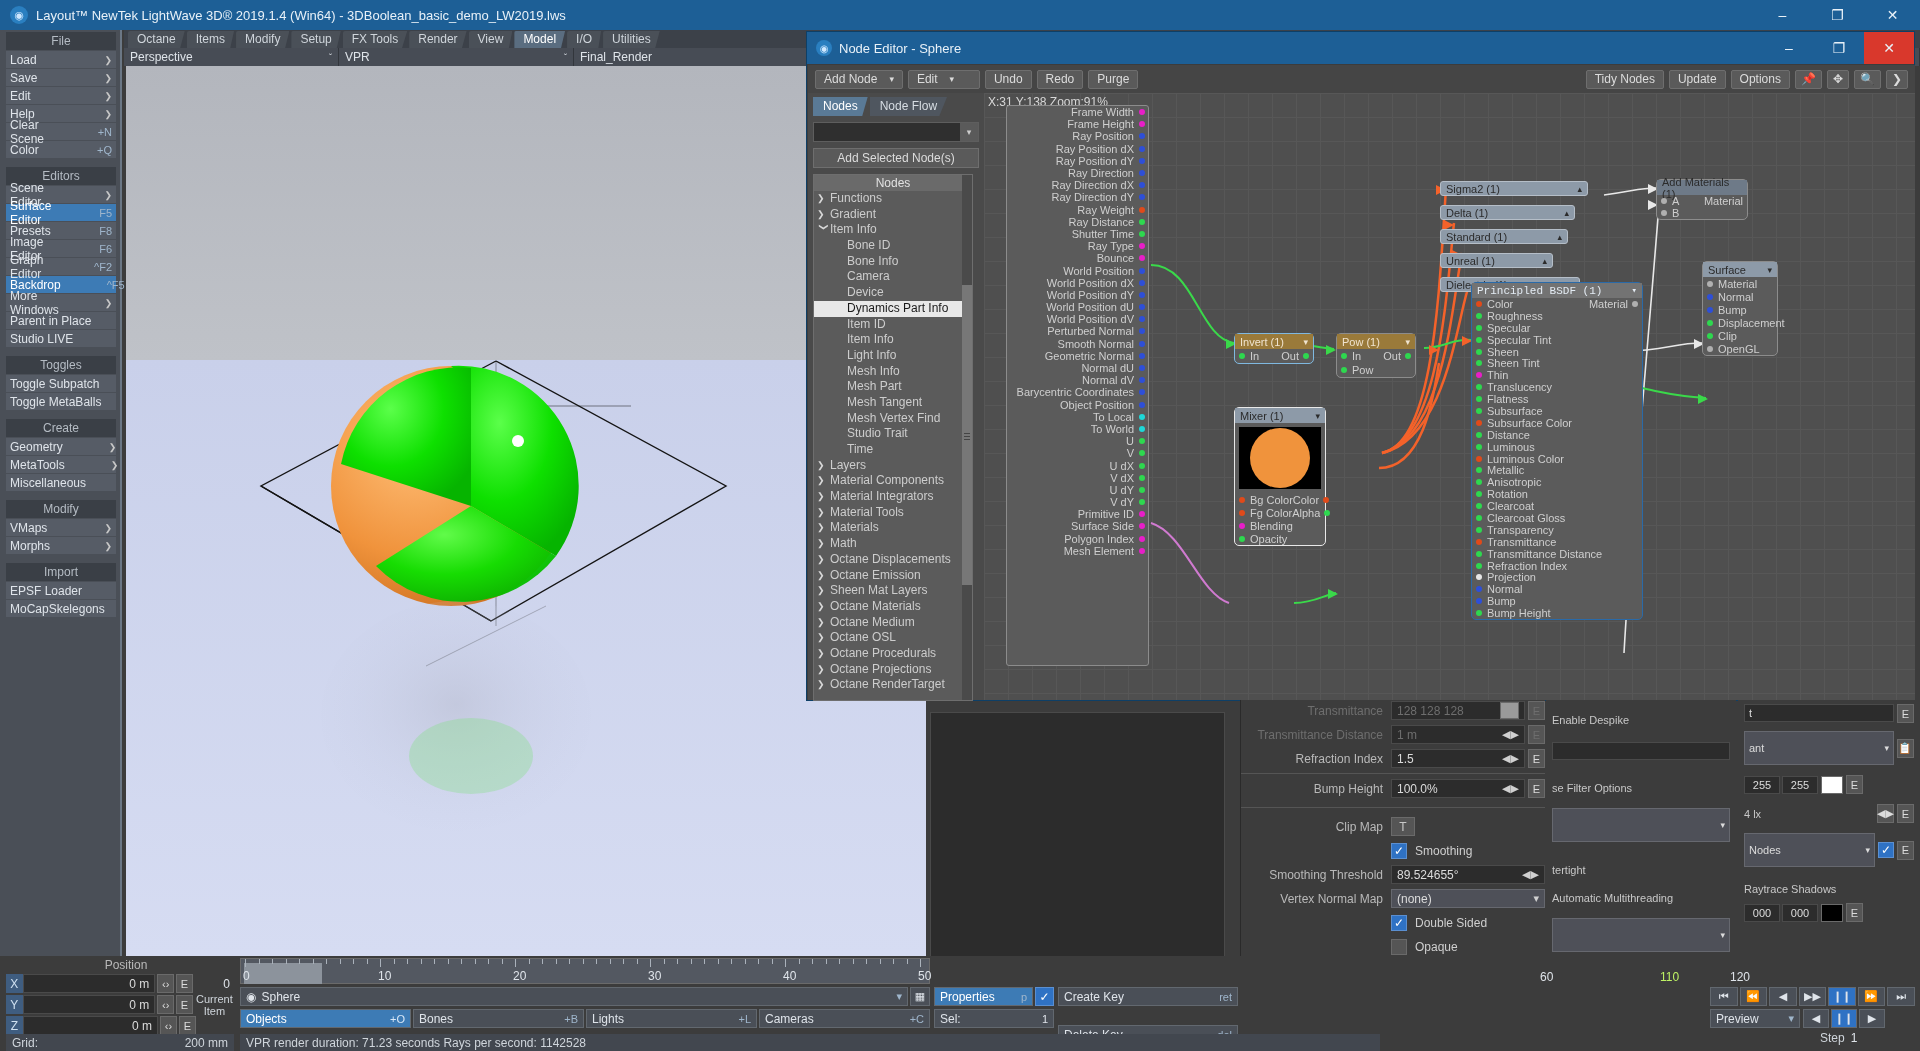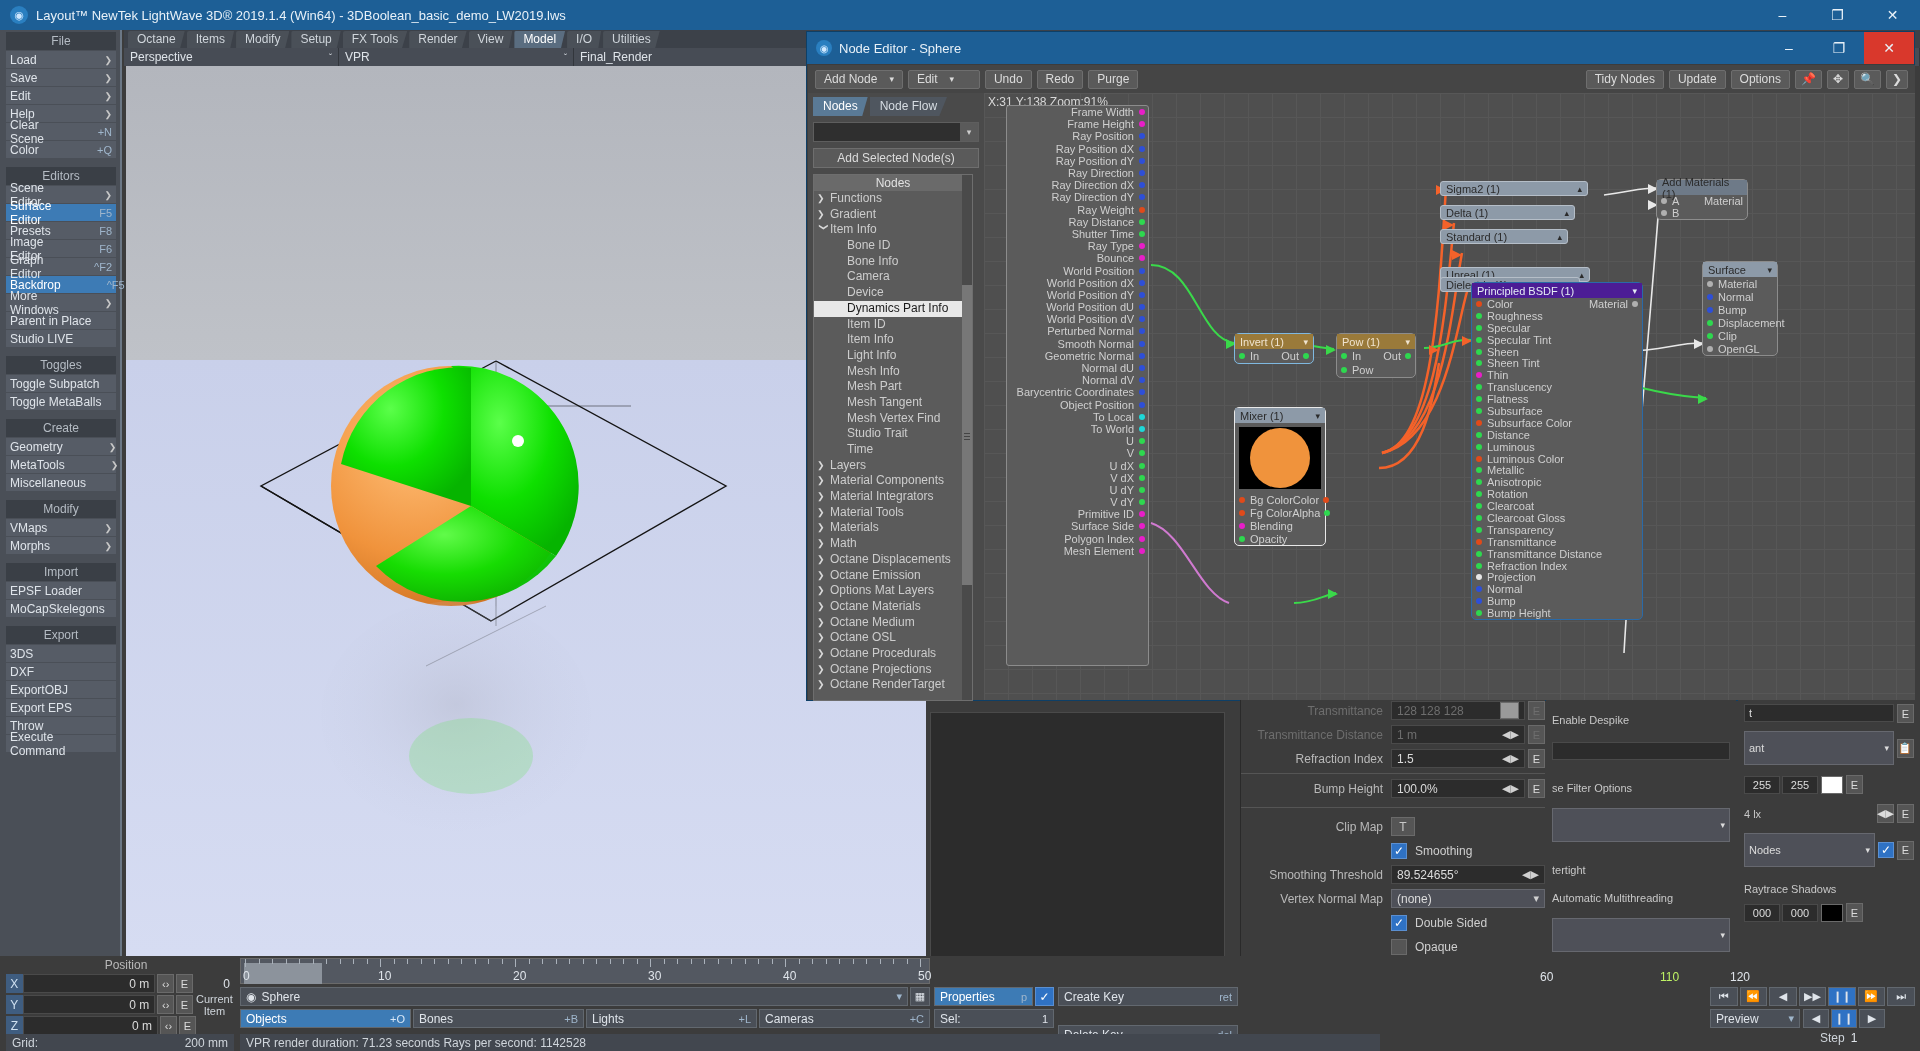--- a/index.html
+++ b/index.html
@@ -107,21 +107,21 @@
   #ne-coord { position:absolute; left:0; top:0; font-size:12px; color:#d8d8d8;
     padding:2px 4px; white-space:nowrap; }
 
   
   .node { position:absolute; background:#5b5b5b; border:1px solid #8c8c8c; border-radius:5px; }
   .node-h { background:#8d9aa8; color:#2b2b2b; font-size:11px; padding:1px 5px;
     display:flex; align-items:center; height:15px; }
   .node-h .cv { margin-left:auto; font-size:9px; }
   .node-h.dark { background:#6e7a88; }
   .node-h.orange { background:#9a7a3a; color:#f0e4cf; }
-  .node-h.bsdf { background:#4c1d95; color:#e4ecf4; }
+  .node-h.bsdf { background:#737373; color:#e4ecf4;font-family:Liberation Mono, monospace; }
   .row { display:flex; align-items:center; font-size:11px; color:#cfcfcf; height:11.9px;
     padding:0 4px; white-space:nowrap; }
   .dot { width:6px; height:6px; border-radius:50%; display:inline-block; flex:0 0 auto; }
   .dot.b { background:#2e4fd8; } .dot.g { background:#2ed84f; } .dot.r { background:#e04a1a; }
   .dot.m { background:#e81ec8; } .dot.c { background:#1ed8d8; } .dot.w { background:#e6e6e6; }
   .dot.gy { background:#b0b0b0; }
   .rl { margin-left:5px; }
   .rr { margin-left:auto; }
 
   
@@ -324,41 +324,20 @@
     <div class="sb-group">
       <div class="sb-head">Import</div>
       <div class="sb-item">
         <span>EPSF Loader</span>
       </div>
       <div class="sb-item">
         <span>MoCapSkelegons</span>
       </div>
     </div>
     <div class="sb-gap"></div>
-    <div class="sb-group">
-      <div class="sb-head">Export</div>
-      <div class="sb-item">
-        <span>3DS</span>
-      </div>
-      <div class="sb-item">
-        <span>DXF</span>
-      </div>
-      <div class="sb-item">
-        <span>ExportOBJ</span>
-      </div>
-      <div class="sb-item">
-        <span>Export EPS</span>
-      </div>
-      <div class="sb-item">
-        <span>Throw</span>
-      </div>
-      <div class="sb-item">
-        <span>Execute Command</span>
-      </div>
-    </div>
     <div class="sb-gap"></div>
   </div>
 
 <div id="menutabs">
     <div class="mtab">Octane</div>
     <div class="mtab">Items</div>
     <div class="mtab">Modify</div>
     <div class="mtab">Setup</div>
     <div class="mtab">FX Tools</div>
     <div class="mtab">Render</div>
@@ -549,21 +528,21 @@
           <div class="tr">
             <span class="ar">❯</span>
             <span>Octane Displacements</span>
           </div>
           <div class="tr">
             <span class="ar">❯</span>
             <span>Octane Emission</span>
           </div>
           <div class="tr">
             <span class="ar">❯</span>
-            <span>Options Mat Layers</span>
+            <span>Sheen Mat Layers</span>
           </div>
           <div class="tr">
             <span class="ar">❯</span>
             <span>Octane Materials</span>
           </div>
           <div class="tr">
             <span class="ar">❯</span>
             <span>Octane Medium</span>
           </div>
           <div class="tr">
@@ -787,21 +766,21 @@
           <span class="cv">▴</span>
         </div>
         <div class="pill" style="left: 456px; top: 112px; width: 135px;">
           <span>Delta (1)</span>
           <span class="cv">▴</span>
         </div>
         <div class="pill" style="left: 456px; top: 136px; width: 128px;">
           <span>Standard (1)</span>
           <span class="cv">▴</span>
         </div>
-        <div class="pill" style="left: 456px; top: 160px; width: 150px; margin-top: 14px;">
+        <div class="pill" style="left: 456px; top: 160px; width: 113px;">
           <span>Unreal (1)</span>
           <span class="cv">▴</span>
         </div>
         <div class="pill" style="left: 456px; top: 184px; width: 140px;">
           <span>Dielectric (1)</span>
           <span class="cv">▴</span>
         </div>
       </div>
 
     <div class="node" style="left:672px;top:86px;width:92px">

